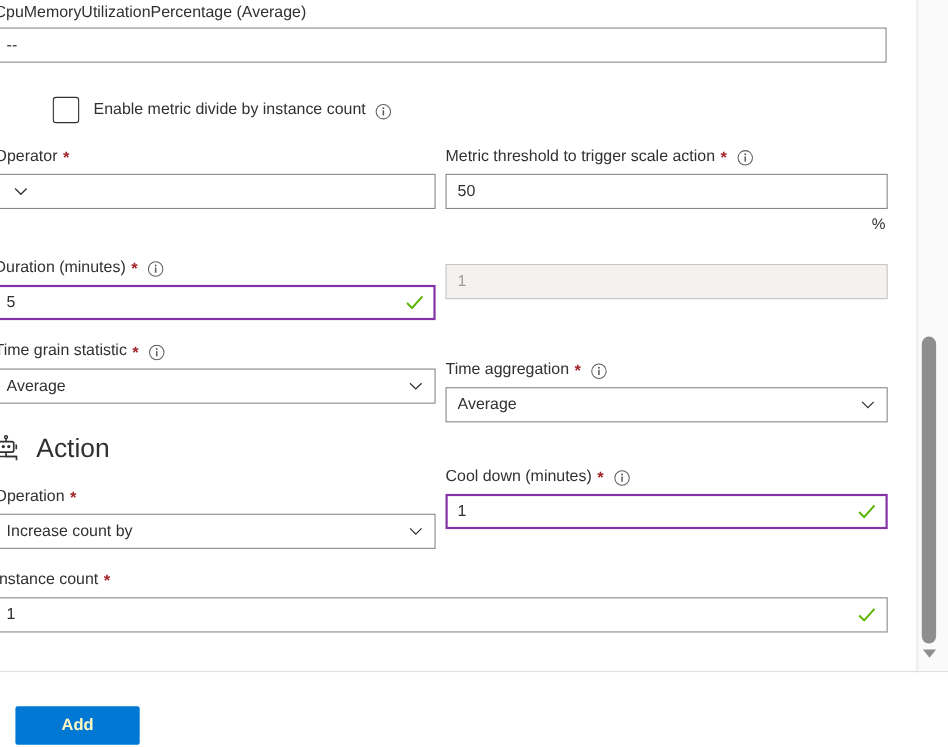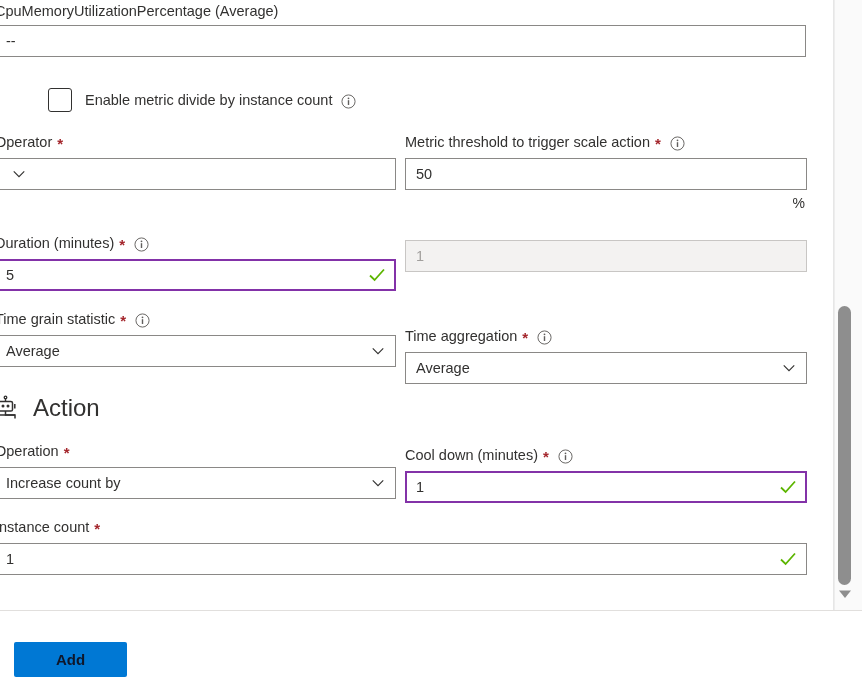--- a/index.html
+++ b/index.html
@@ -179,21 +179,21 @@
     height: 1px;
     background: #e1dfdd;
   }
   .addbtn {
     position: absolute;
     left: 14px;
     top: 642px;
     width: 113px;
     height: 35px;
     background: #0078d4;
-    color: #0f172a;
+    color: #fef9c3;
     border: none;
     border-radius: 2px;
     font-size: 15px;
     font-family: "Liberation Sans", "DejaVu Sans", sans-serif;
     font-weight: 600;
     cursor: pointer;
     padding: 0;
   }
 
   
@@ -392,21 +392,21 @@
         <div class="field" style="margin-top:6px; width:401px;">
           <span class="val">Increase count by</span>
           <span class="chev">
             <svg width="14" height="14" viewBox="0 0 16 16">
               <path d="M2 5 L8 11 L14 5" fill="none" stroke="#323130" stroke-width="1.3"></path>
             </svg>
           </span>
         </div>
       </div>
 
-      <div class="row" style="position:absolute; left:410px; top:446px; width:412px;">
+      <div class="row" style="position:absolute; left:410px; top:424px; width:412px;">
         <div class="label">
           <span class="txt">Cool down (minutes)</span>
           <span class="req">*</span>
           <span class="info">
             <svg width="15" height="15" viewBox="0 0 16 16">
               <circle cx="8" cy="8" r="7" fill="none" stroke="#605e5c" stroke-width="1"></circle>
               <circle cx="8" cy="4.6" r="0.95" fill="#605e5c"></circle>
               <rect x="7.25" y="6.6" width="1.5" height="5.1" fill="#605e5c"></rect>
             </svg>
           </span>

